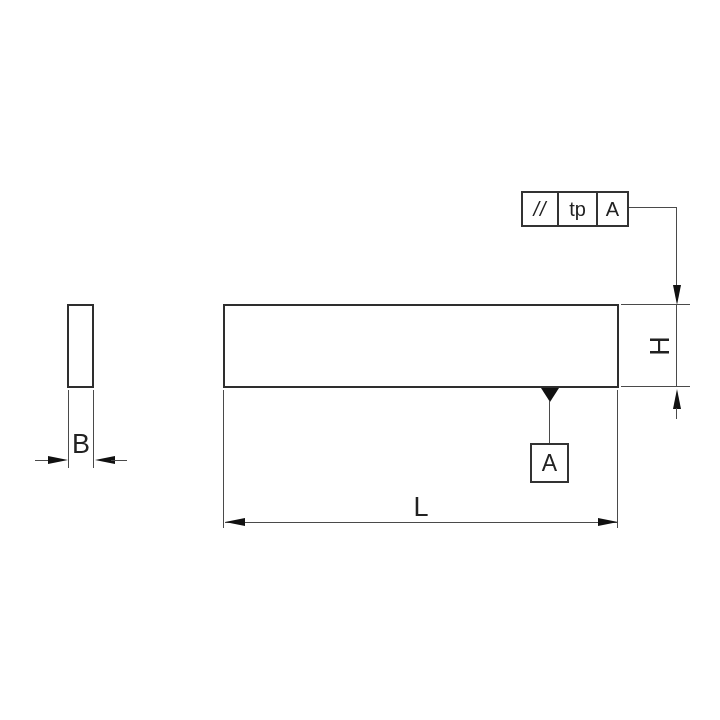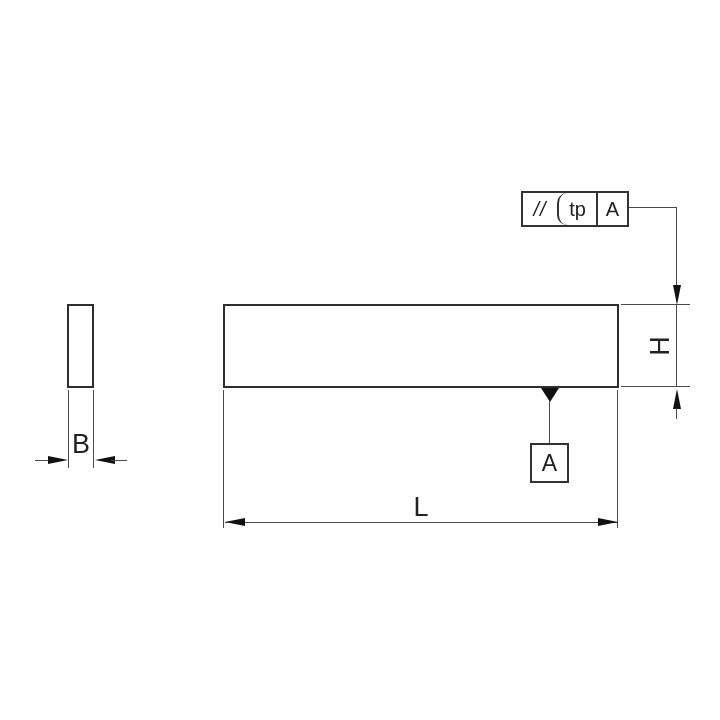--- a/index.html
+++ b/index.html
@@ -25,21 +25,21 @@
   .fcf{
     position:absolute;left:521px;top:191px;height:36px;
     display:flex;align-items:stretch;border:2px solid #333;background:#fff;box-sizing:border-box;
   }
   .fcf-cell{
     display:flex;align-items:center;justify-content:center;
     font-size:20px;line-height:1;color:#222;box-sizing:border-box;
   }
   .fcf-cell + .fcf-cell{border-left:2px solid #333;}
   .fcf-sym{width:34px;font-style:italic;letter-spacing:1px;}
-  .fcf-tol{width:39px;border-radius:10px;}
+  .fcf-tol{width:39px;}
   .fcf-dat{width:31px;}
   
   .datum-triangle{
     position:absolute;left:541px;top:388px;width:0;height:0;
     border-left:9px solid transparent;border-right:9px solid transparent;border-top:14px solid #111;
   }
   .datum-box{
     position:absolute;left:530px;top:443px;width:39px;height:40px;
     border:2px solid #333;background:#fff;box-sizing:border-box;
     display:flex;align-items:center;justify-content:center;font-size:23px;color:#222;

